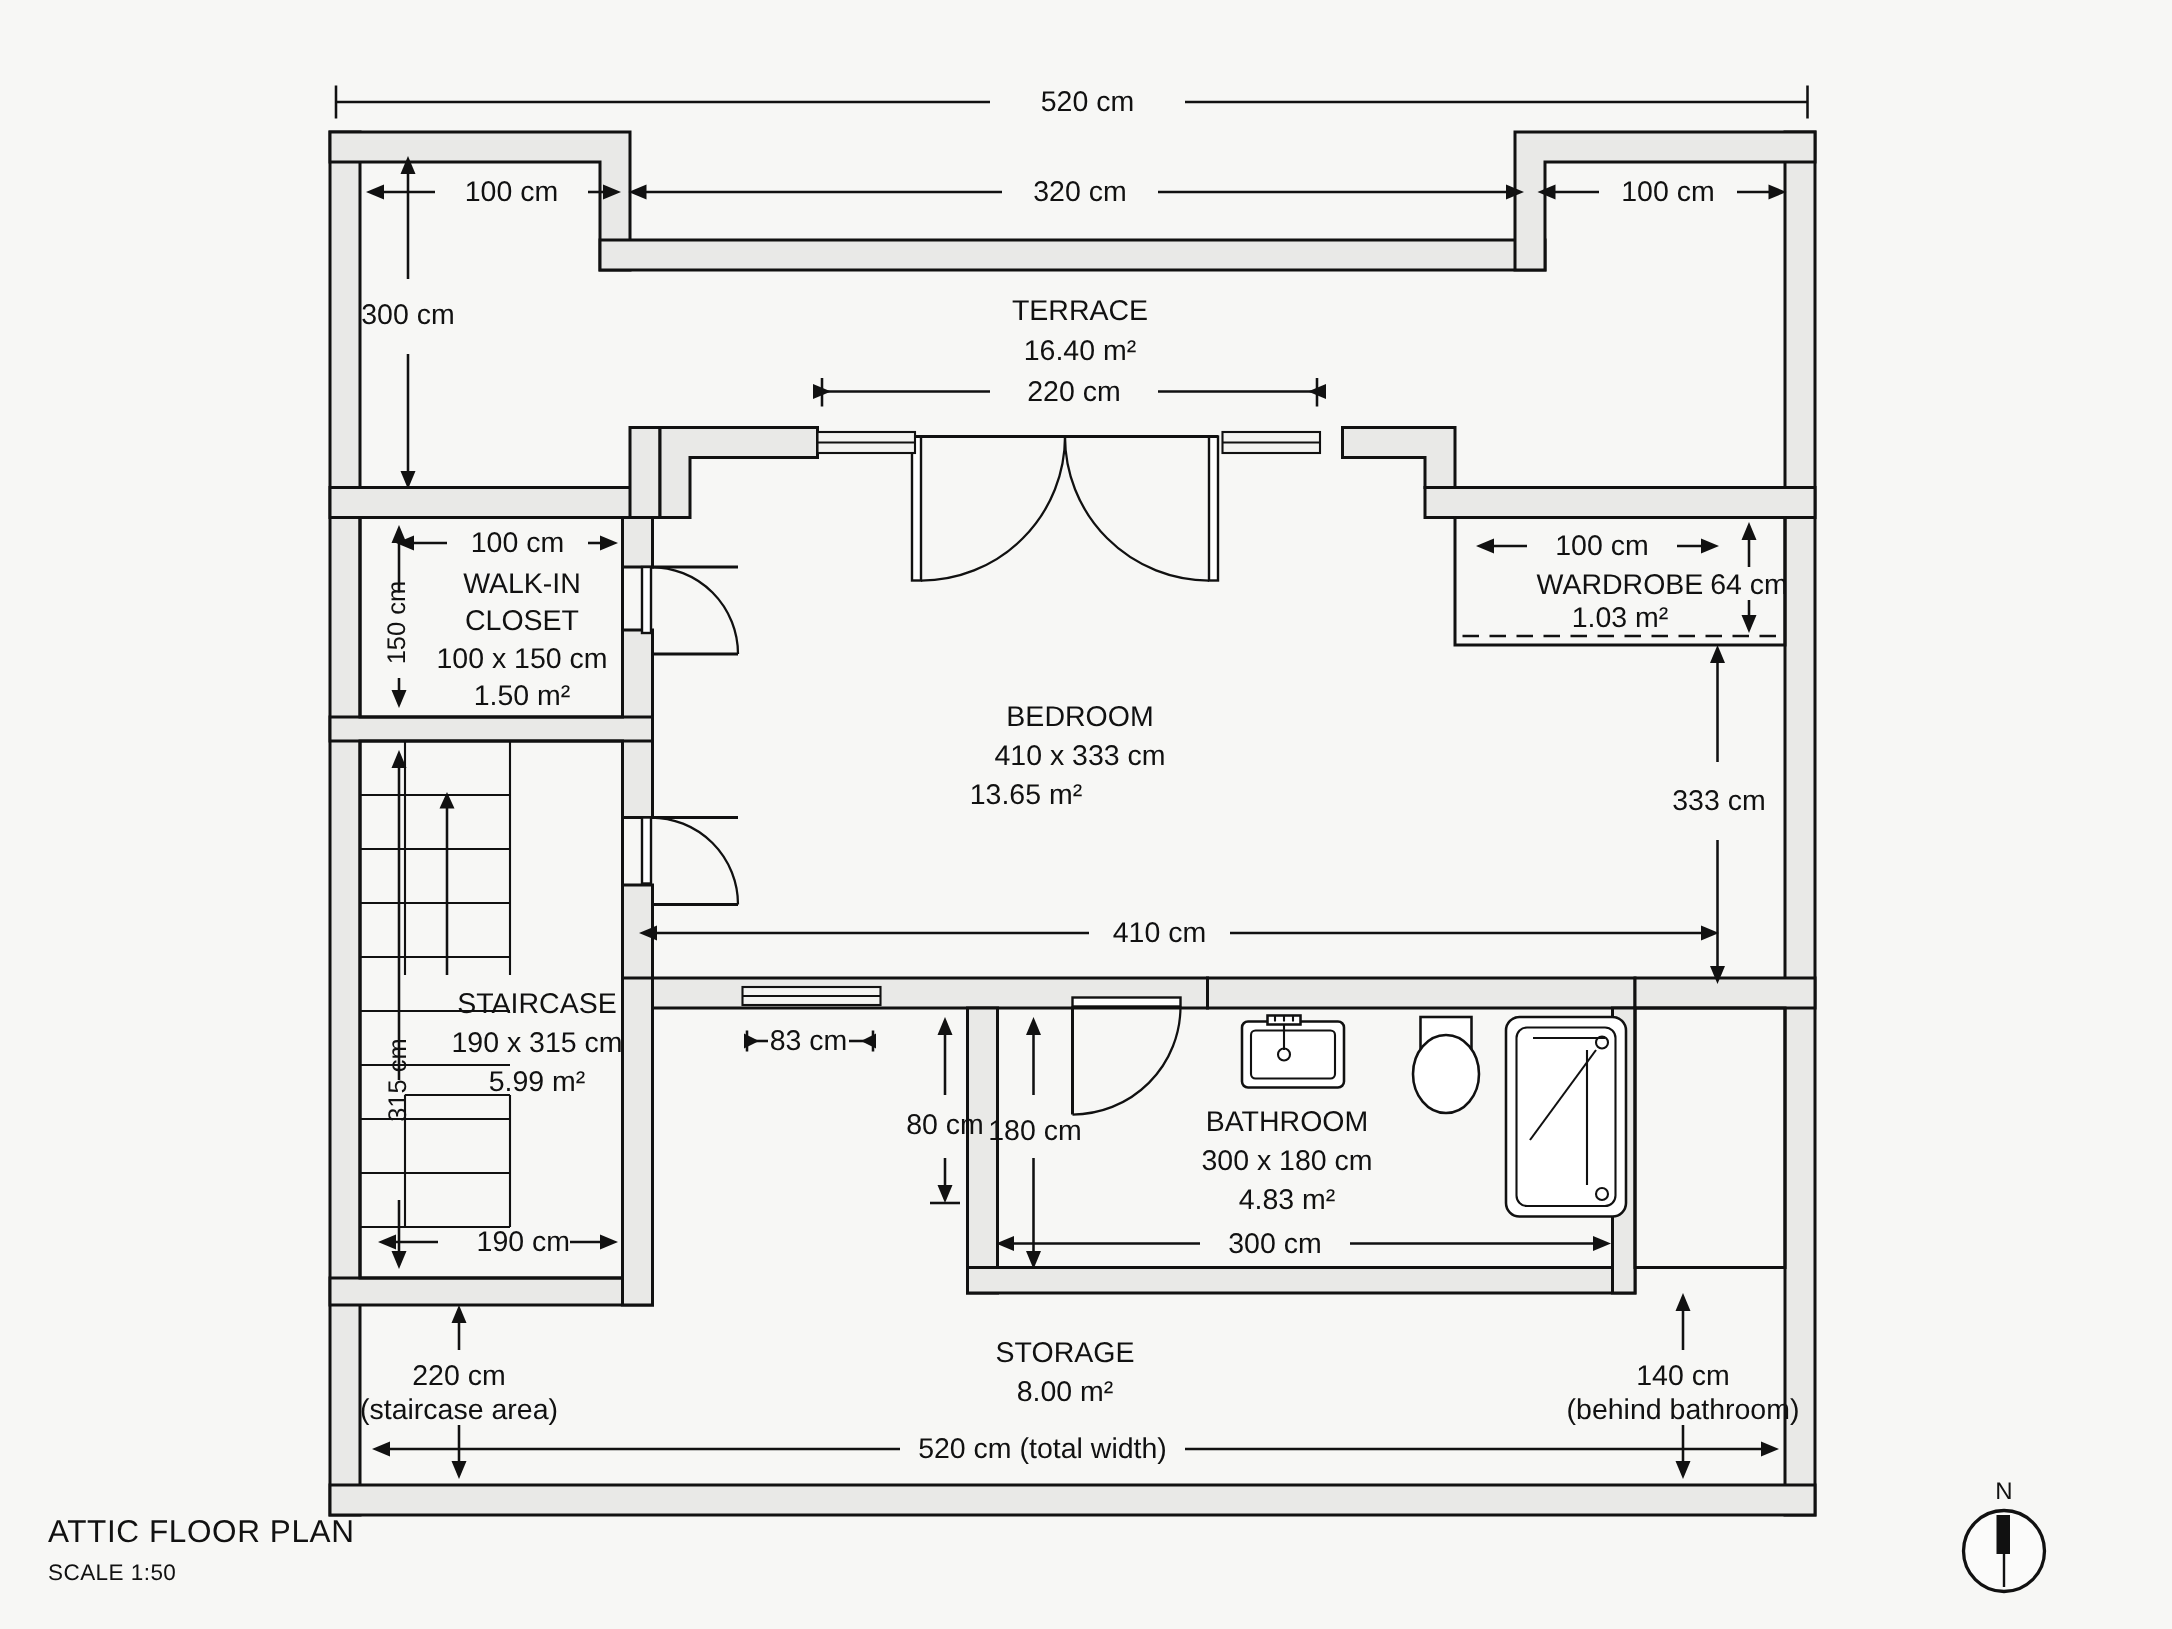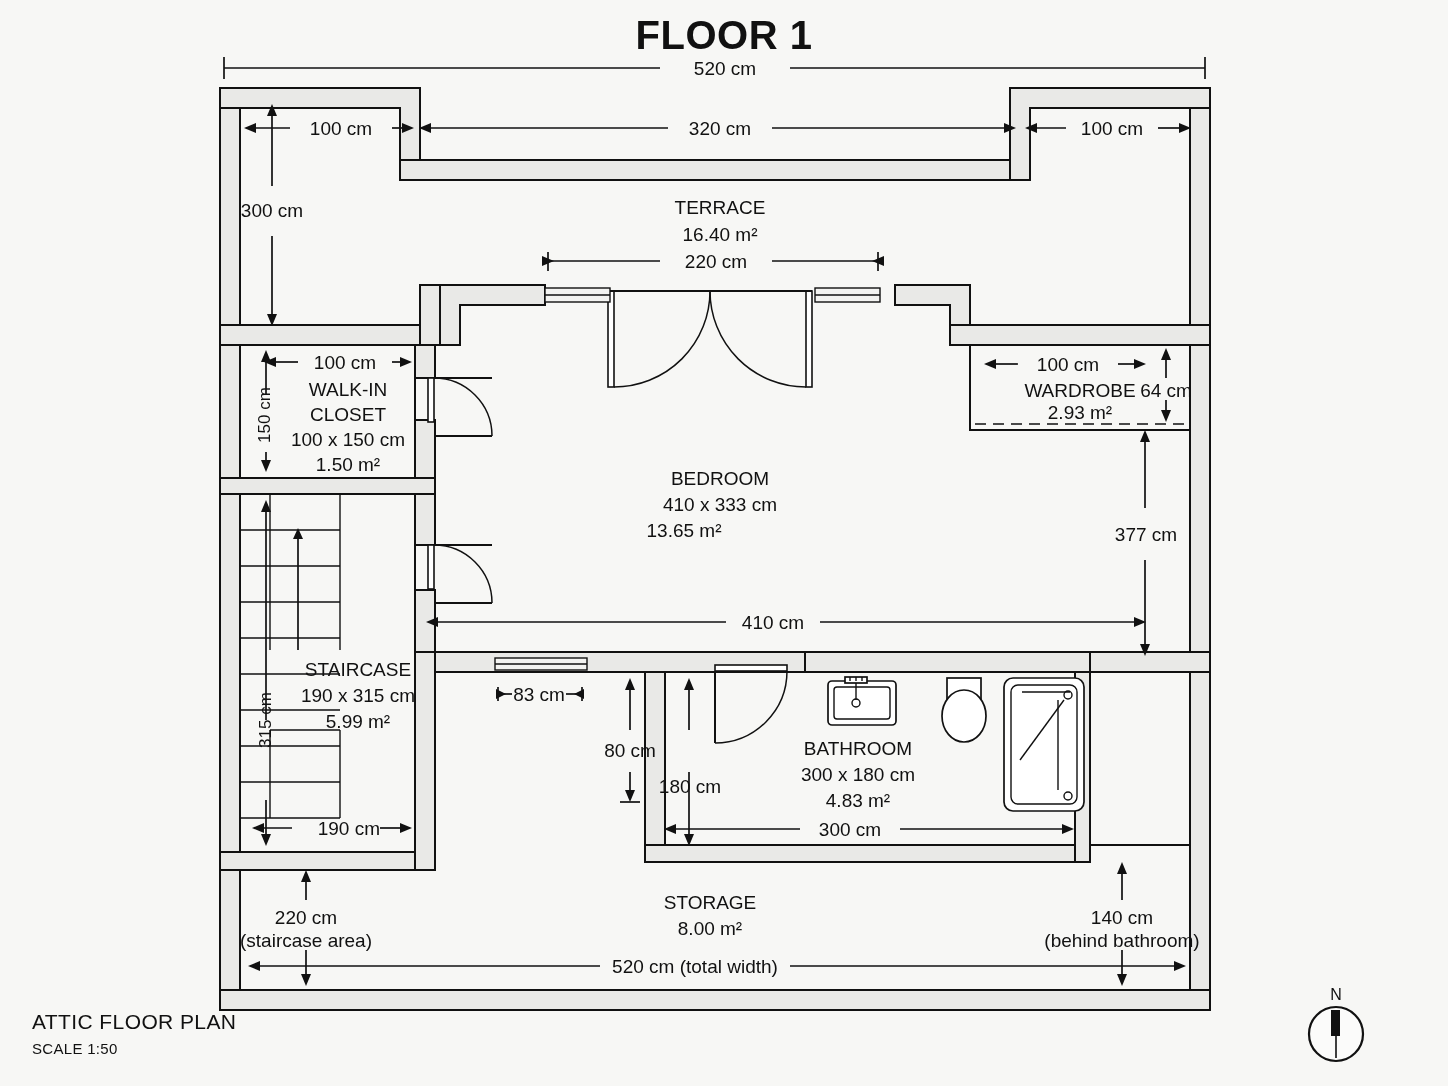--- a/index.html
+++ b/index.html
@@ -345,21 +345,20 @@
       <path d="M1186,966 l-12,-5 l0,10 Z" fill="#111"></path>
     </g>
 
     <g>
       <circle class="compass-circle" cx="1336" cy="1034" r="27"></circle>
       <line class="compass-stem" x1="1336" y1="1010" x2="1336" y2="1058"></line>
       <rect class="compass-needle-n" x="1331" y="1010" width="9" height="26"></rect>
     </g>
   </svg>
 
-  <div class="txt title" style="left:0; top:12px; width:1448px; text-align:center;">FLOOR 1</div>
 
   <div class="txt dim-text" style="left:660px; top:58px; width:130px; text-align:center;">520 cm</div>
 
   <div class="txt dim-text" style="left:290px; top:118px; width:102px; text-align:center;">100 cm</div>
 
   <div class="txt dim-text" style="left:668px; top:118px; width:104px; text-align:center;">320 cm</div>
 
   <div class="txt dim-text" style="left:1066px; top:118px; width:92px; text-align:center;">100 cm</div>
 
   <div class="txt dim-text" style="left:188px; top:200px; width:168px; text-align:center;">300 cm</div>
@@ -374,45 +373,45 @@
   <div class="txt dim-text-sm vert" style="left:215px; top:405px; width:100px; text-align:center;">150 cm</div>
 
   <div class="txt room-name" style="left:258px; top:379px; width:180px;">WALK-IN</div>
   <div class="txt room-name" style="left:258px; top:404px; width:180px;">CLOSET</div>
   <div class="txt room-block" style="left:258px; top:429px; width:180px;">100 x 150 cm</div>
   <div class="txt room-block" style="left:258px; top:454px; width:180px;">1.50 m²</div>
 
   <div class="txt dim-text" style="left:1018px; top:354px; width:100px; text-align:center;">100 cm</div>
 
   <div class="txt room-name" style="left:970px; top:380px; width:220px;">WARDROBE</div>
-  <div class="txt room-block" style="left:970px; top:402px; width:220px;">2.93 m²</div>
+  <div class="txt room-block" style="left:970px; top:402px; width:220px;">1.03 m²</div>
 
   <div class="txt dim-text" style="left:1130px; top:380px; width:72px; text-align:center;">64 cm</div>
 
   <div class="txt room-name" style="left:610px; top:468px; width:220px;">BEDROOM</div>
   <div class="txt room-block" style="left:610px; top:494px; width:220px;">410 x 333 cm</div>
   <div class="txt room-block" style="left:574px; top:520px; width:220px;">13.65 m²</div>
 
-  <div class="txt dim-text" style="left:1096px; top:524px; width:100px; text-align:center;">377 cm</div>
+  <div class="txt dim-text" style="left:1096px; top:524px; width:100px; text-align:center;">333 cm</div>
 
   <div class="txt dim-text" style="left:726px; top:612px; width:94px; text-align:center;">410 cm</div>
 
   <div class="txt dim-text-sm vert" style="left:216px; top:710px; width:100px; text-align:center;">315 cm</div>
 
   <div class="txt room-name" style="left:278px; top:659px; width:160px;">STAIRCASE</div>
   <div class="txt room-block" style="left:278px; top:685px; width:160px;">190 x 315 cm</div>
   <div class="txt room-block" style="left:278px; top:711px; width:160px;">5.99 m²</div>
 
   <div class="txt dim-text" style="left:292px; top:818px; width:88px; text-align:right;">190 cm</div>
 
   <div class="txt dim-text" style="left:512px; top:684px; width:54px; text-align:center;">83 cm</div>
 
   <div class="txt dim-text" style="left:592px; top:740px; width:76px; text-align:center;">80 cm</div>
 
-  <div class="txt dim-text" style="left:650px; top:744px; width:80px; text-align:center;margin-top:32px;">180 cm</div>
+  <div class="txt dim-text" style="left:650px; top:744px; width:80px; text-align:center;">180 cm</div>
 
   <div class="txt room-name" style="left:750px; top:738px; width:216px;">BATHROOM</div>
   <div class="txt room-block" style="left:750px; top:764px; width:216px;">300 x 180 cm</div>
   <div class="txt room-block" style="left:750px; top:790px; width:216px;">4.83 m²</div>
 
   <div class="txt dim-text" style="left:800px; top:819px; width:100px; text-align:center;">300 cm</div>
 
   <div class="txt room-name" style="left:600px; top:892px; width:220px;">STORAGE</div>
   <div class="txt room-block" style="left:600px; top:918px; width:220px;">8.00 m²</div>
 

